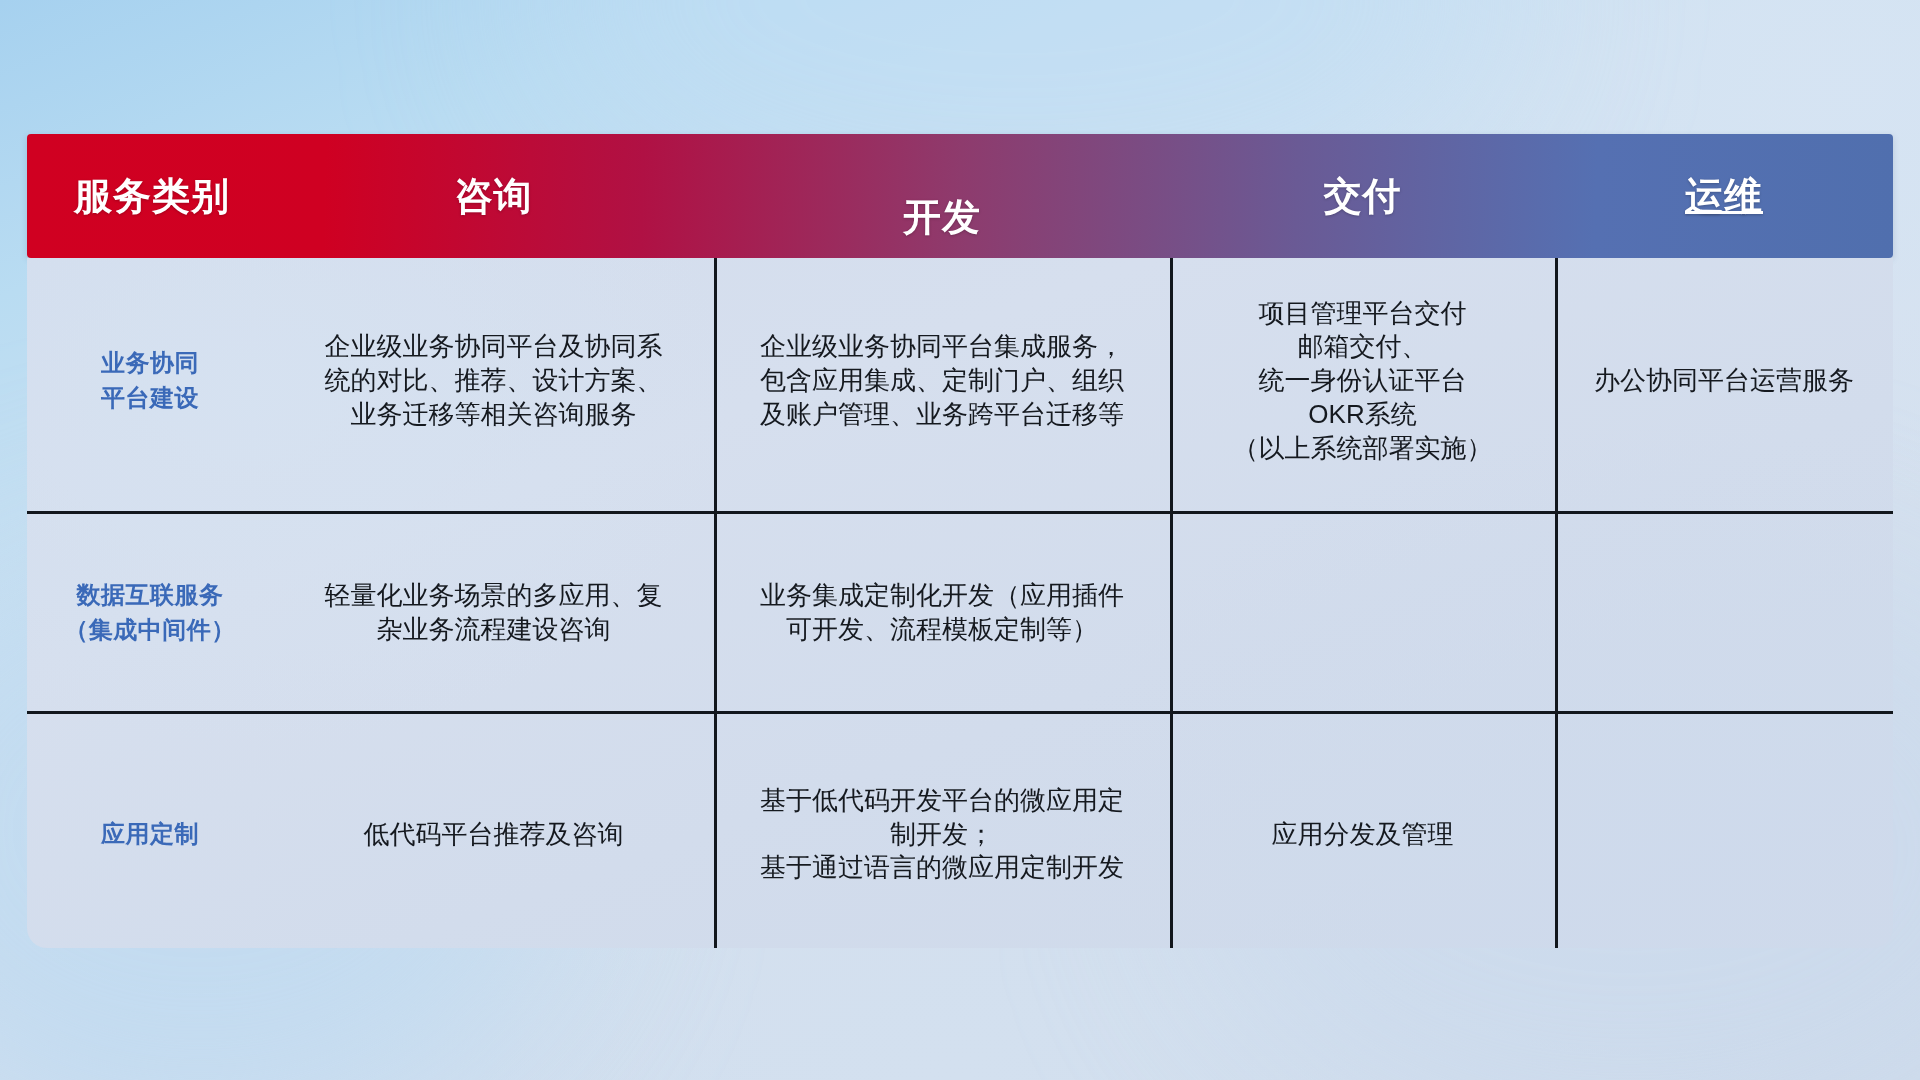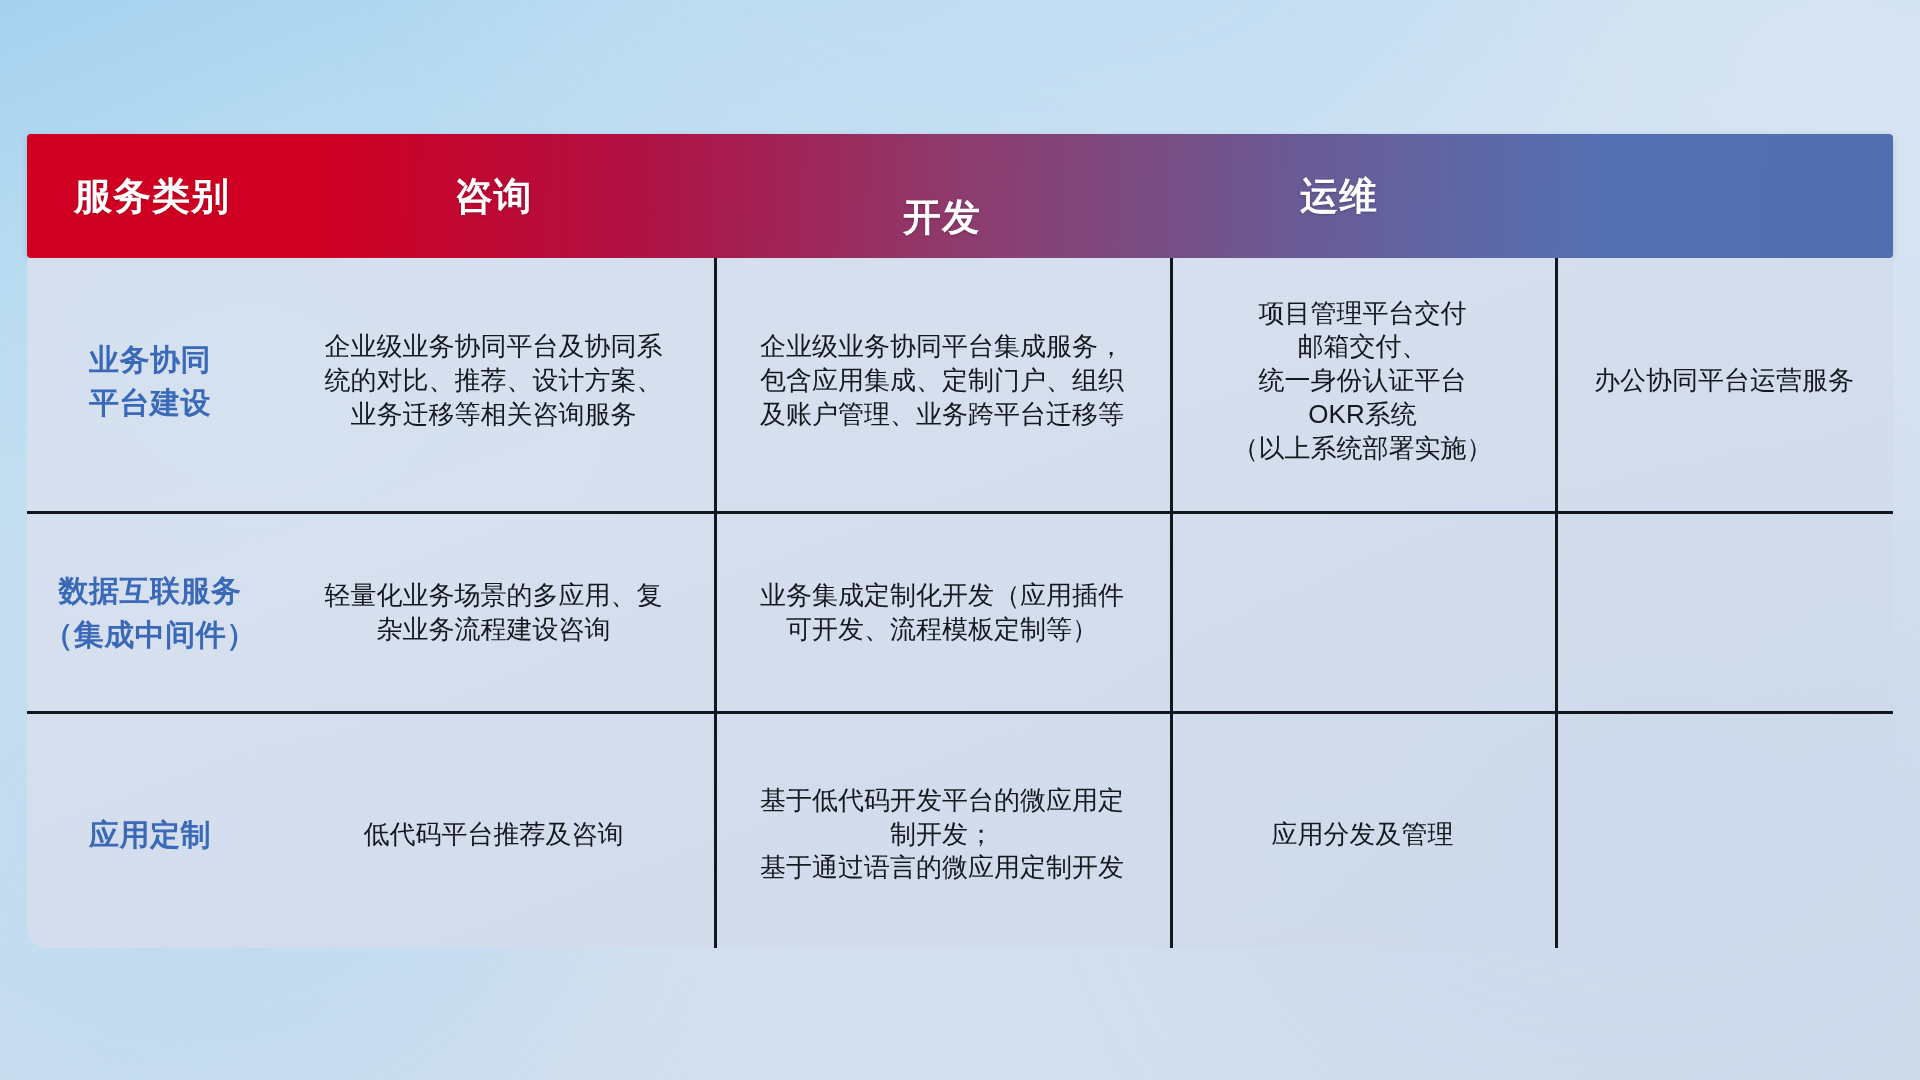--- a/index.html
+++ b/index.html
@@ -67,21 +67,21 @@
     font-weight: bold;
     text-align: center;
     letter-spacing: 1px;
     text-shadow: 0 1px 3px rgba(0,0,0,0.22);
     white-space: nowrap;
   }
   .th.c0 { width: 246px; text-align: left; padding-left: 47px; box-sizing: border-box; }
   .th.c1 { width: 441px; }
   .th.c2 { width: 456px; margin-top: 43px; }
   .th.c3 { width: 385px; }
-  .th.c4 { width: 338px; }
+  .th.c4 { width: 338px; text-decoration: underline; }
 
   .table-body {
     position: relative;
     height: 690px;
     background:
       radial-gradient(ellipse 700px 500px at 12% 20%, rgba(214,226,241,0.9) 0%, rgba(214,226,241,0) 70%),
       radial-gradient(ellipse 900px 600px at 88% 85%, rgba(206,218,236,0.9) 0%, rgba(206,218,236,0) 70%),
       linear-gradient(160deg, #d3dded 0%, #d6dfee 30%, #d2dcec 60%, #ced9ea 100%);
     border-bottom-left-radius: 20px;
     border-bottom-right-radius: 20px;
@@ -108,21 +108,21 @@
     white-space: pre-line;
     display: flex;
     align-items: center;
     justify-content: center;
     height: 100%;
   }
   .cell.c0 {
     width: 246px;
     color: #3a69b8;
     font-weight: bold;
-    font-size: 30px;
+    font-size: 24px;
     line-height: 1.45;
     letter-spacing: 0.5px;
   }
   .cell.c1 { width: 441px; }
   .cell.c2 { width: 456px; border-radius: 16px; }
   .cell.c3 { width: 385px; }
   .cell.c4 { width: 338px; }
 
   
   .vrule {
@@ -145,20 +145,21 @@
   <div class="blob b1"></div>
   <div class="blob b2"></div>
   <div class="blob b3"></div>
 
   <div id="table-wrap">
 
     <div class="table-head">
       <div class="th c0">服务类别</div>
       <div class="th c1">咨询</div>
       <div class="th c2">开发</div>
+      <div class="th c3">交付</div>
       <div class="th c4">运维</div>
     </div>
 
     <div class="table-body">
 
       <div class="vrule v1"></div>
       <div class="vrule v2"></div>
       <div class="vrule v3"></div>
 
       <div class="row r0">

